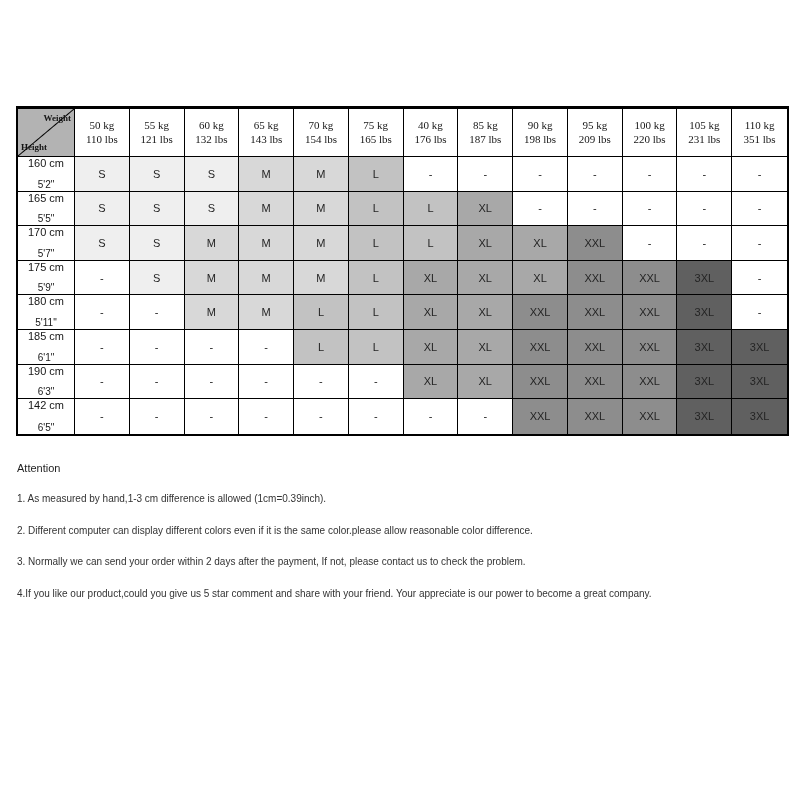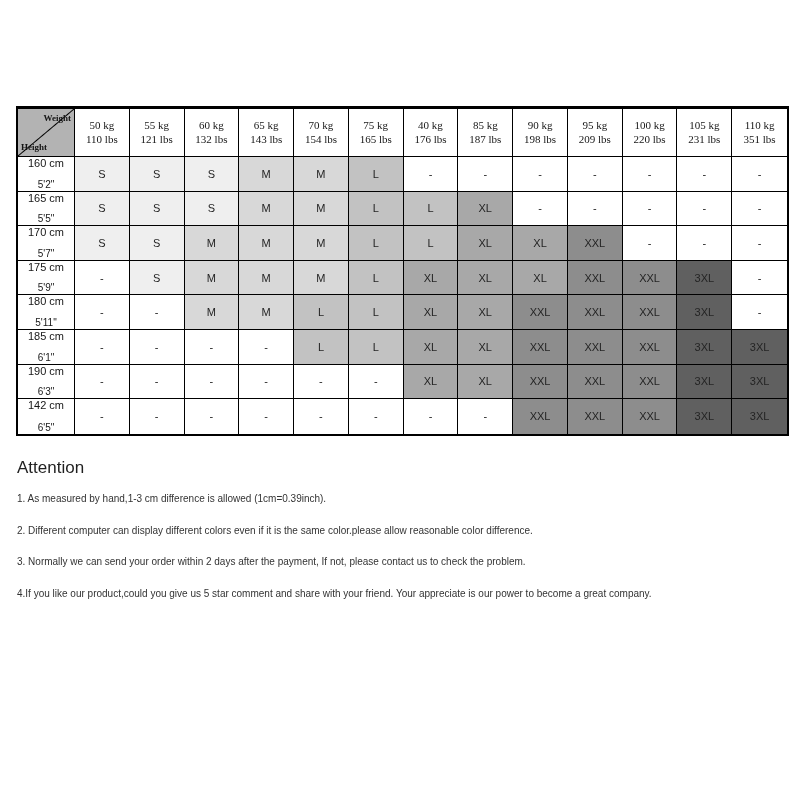--- a/index.html
+++ b/index.html
@@ -70,21 +70,21 @@
   .row-header { flex-direction: column; font-size: 11px; line-height: 13px; color: #161616; justify-content: space-between; }
   .row-header .ft-line { font-size: 10px; }
   .size-cell { font-size: 11px; color: #242424; }
   .notes {
     position: absolute;
     left: 17px;
     top: 461px;
     width: 775px;
     color: #333;
   }
-  .notes-heading { font-size: 17px; line-height: 14px; margin-bottom: 17px; color: #1f1f1f; }
+  .notes-heading { font-size: 11px; line-height: 14px; margin-bottom: 17px; color: #1f1f1f; }
   .note-item { font-size: 10px; line-height: 14px; margin-bottom: 17.5px; color: #333; white-space: nowrap; }
 </style>
 </head>
 <body>
 
 <div class="canvas">
 
   <div class="size-table">
     <div class="grid" id="grid">
         <div class="cell hrow corner">

